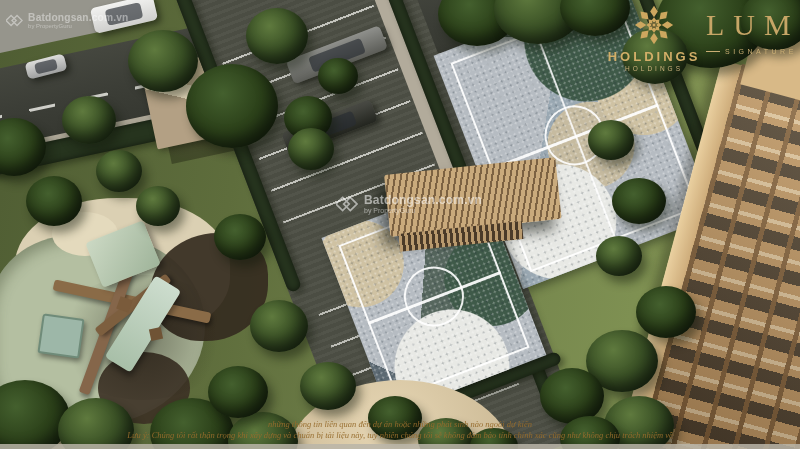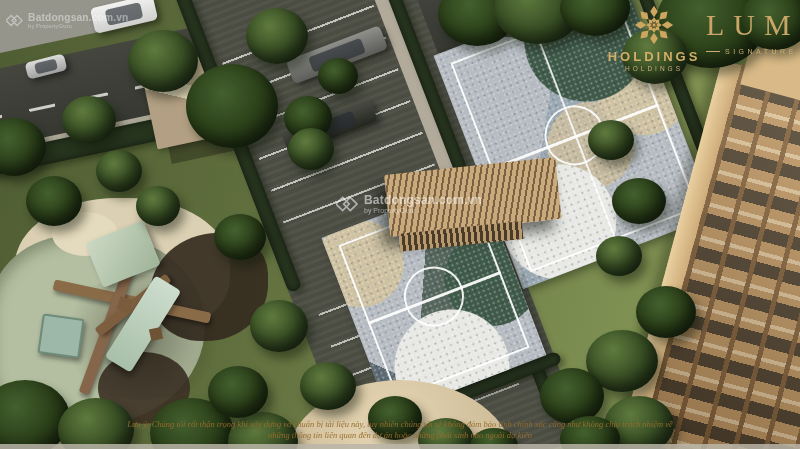--- a/index.html
+++ b/index.html
@@ -253,17 +253,17 @@
   <div class="abs" style="left:706px;top:8px;width:130px;">
     <div style="font-family:'Liberation Serif',serif;font-size:30px;letter-spacing:9px;color:#c7a667;">LUMI</div>
     <div style="display:flex;align-items:center;gap:5px;margin-top:6px;">
       <span style="display:inline-block;width:14px;height:1px;background:#c9ad74;"></span>
       <span style="font-size:7px;letter-spacing:3.5px;color:#c9ad74;">SIGNATURE</span>
     </div>
   </div>
 
 
   <div class="disc">
+    <div>những thông tin liên quan đến dự án hoặc những phát sinh nào ngoài dự kiến</div>
     <div>Lưu ý: Chúng tôi rất thận trọng khi xây dựng và chuẩn bị tài liệu này, tuy nhiên chúng tôi sẽ không đảm bảo tính chính xác cũng như không chịu trách nhiệm về</div>
-    <div>những thông tin liên quan đến dự án hoặc những phát sinh nào ngoài dự kiến</div>
   </div>
 
 </div>
 
 </body></html>

